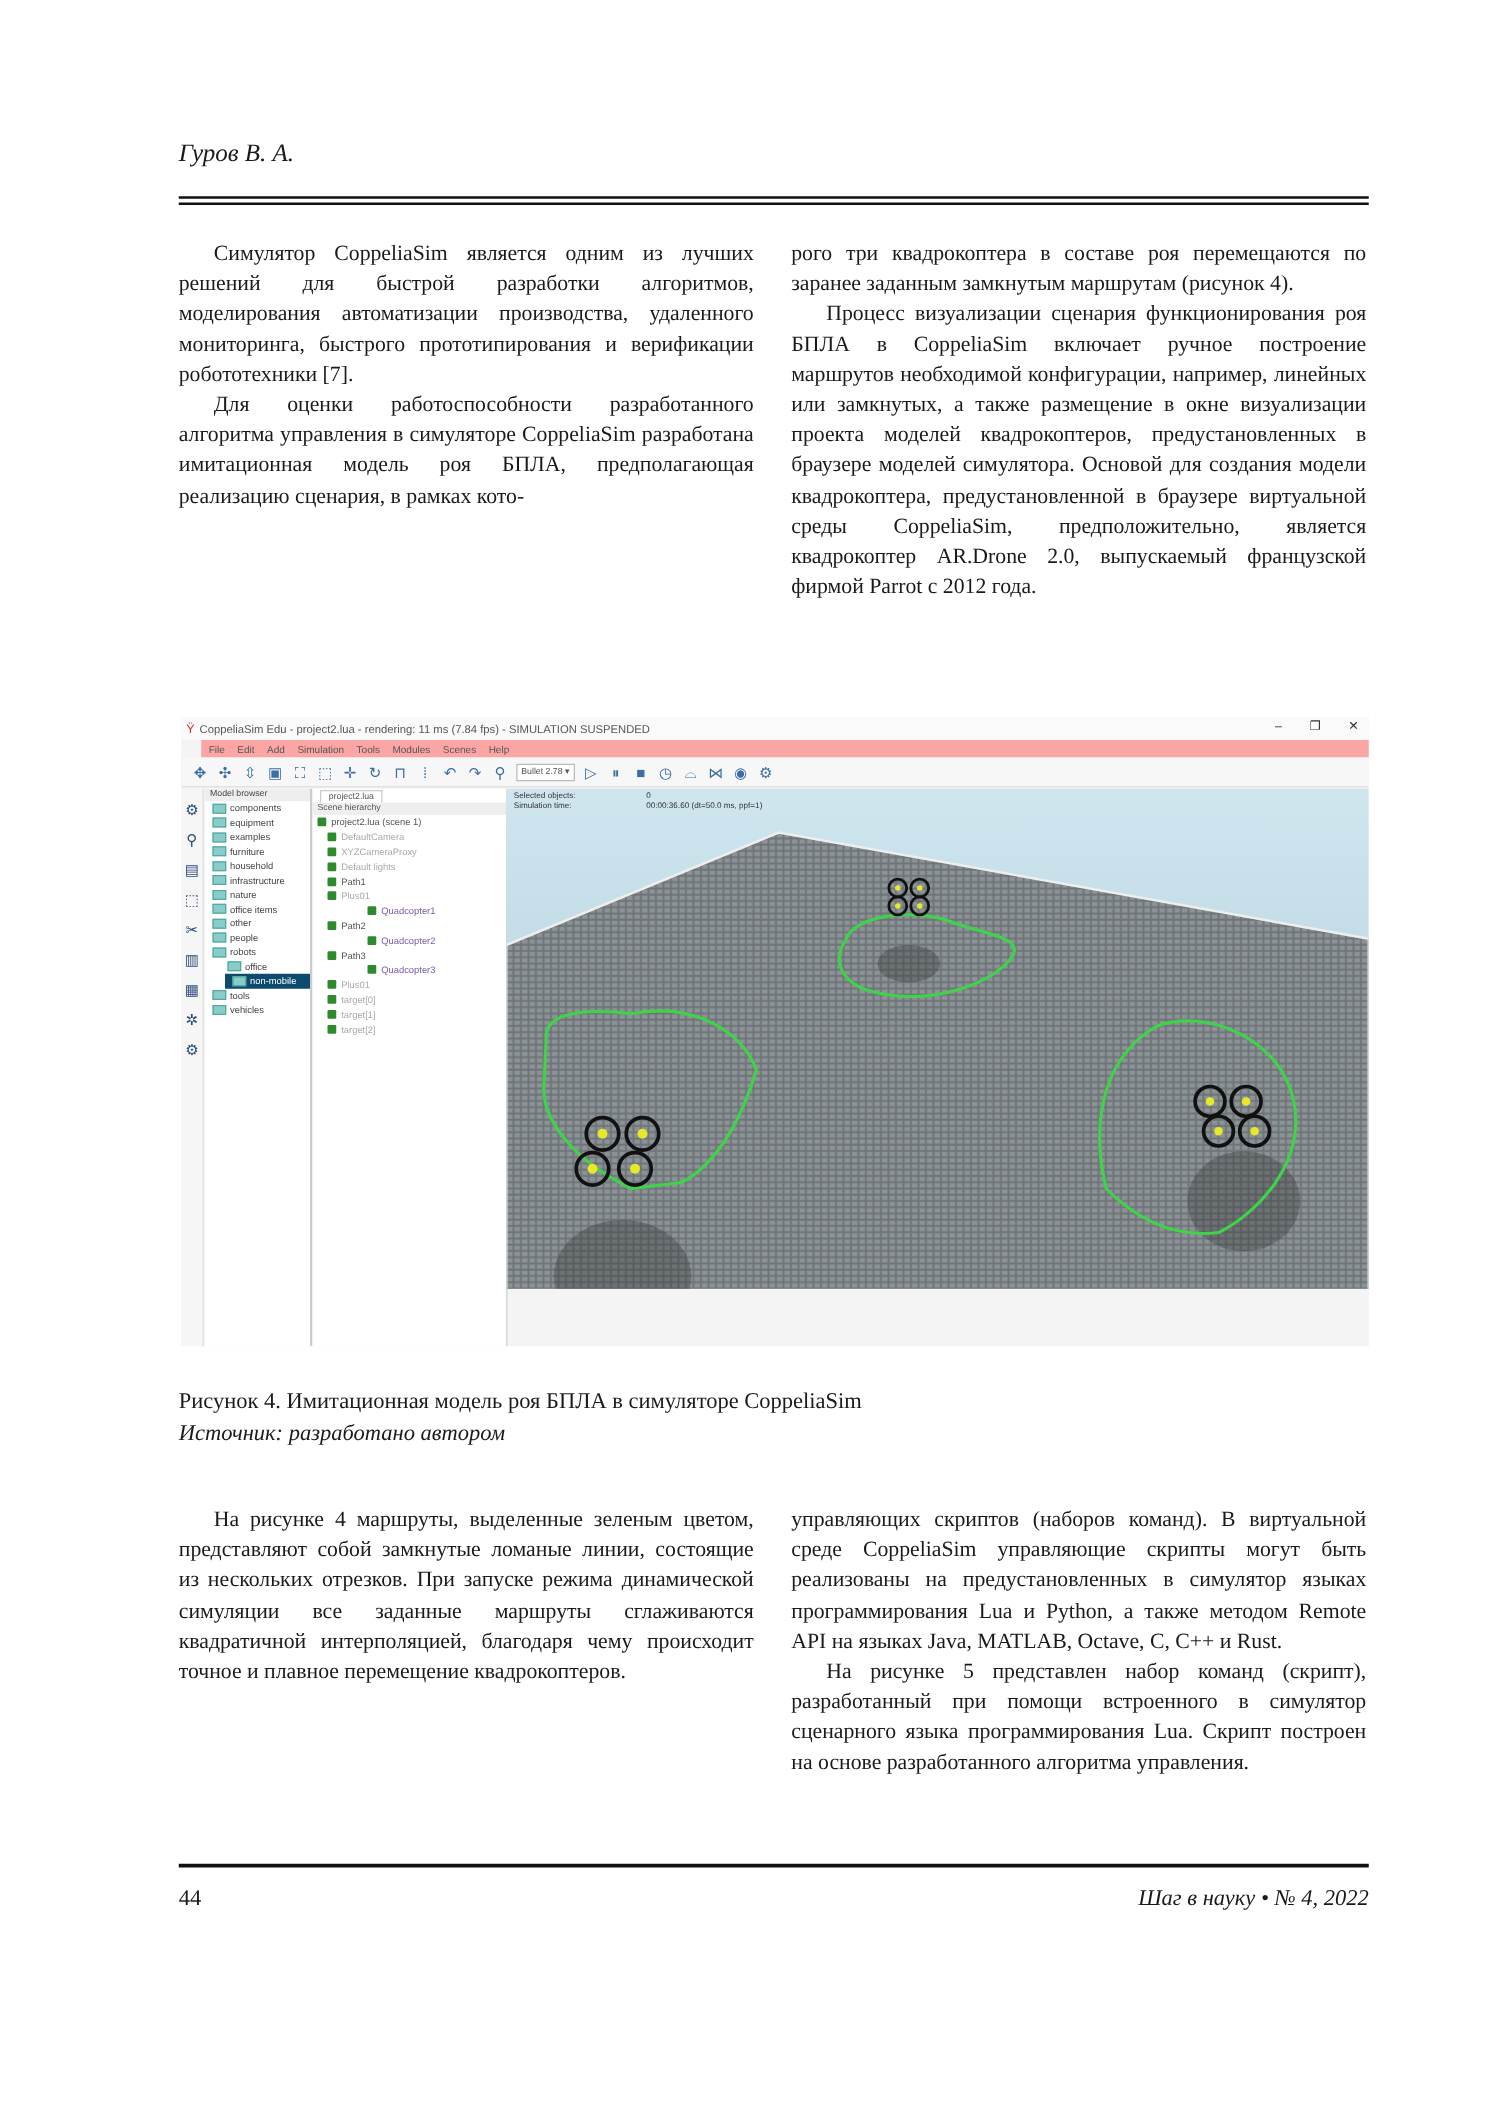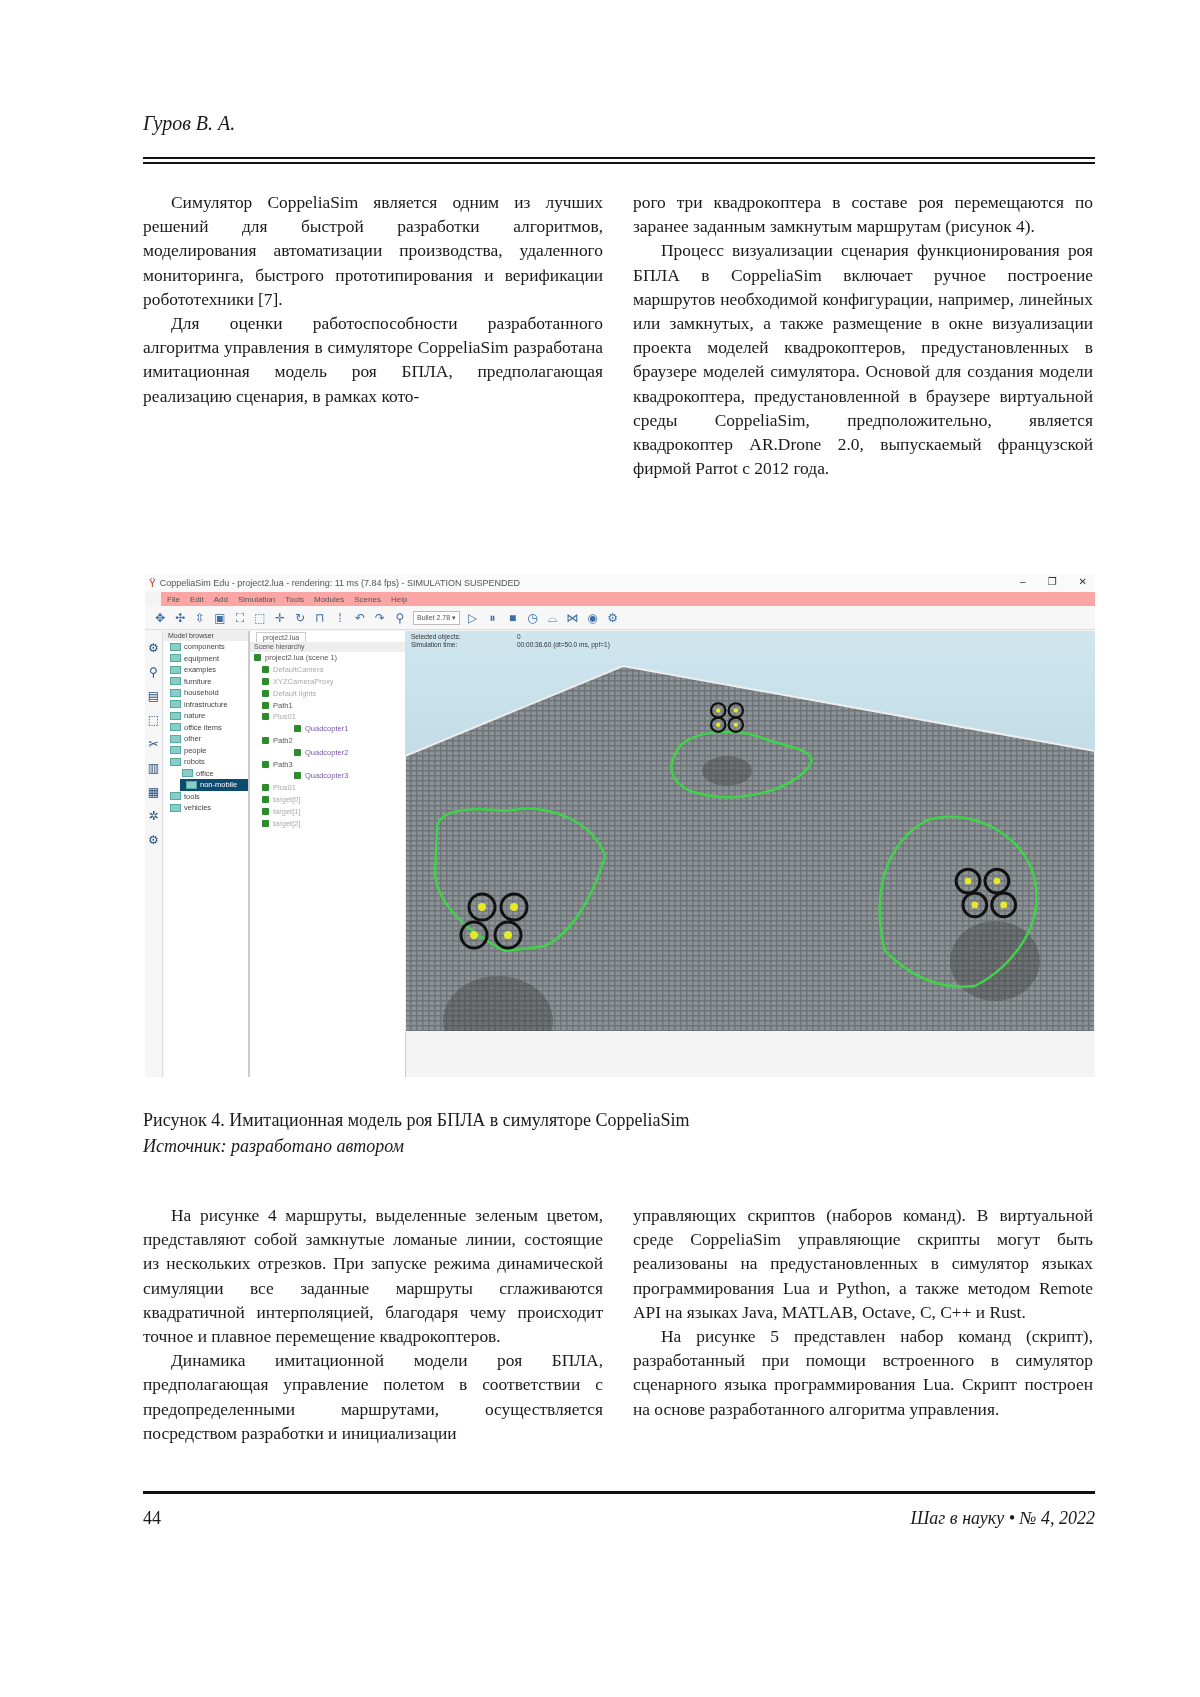--- a/index.html
+++ b/index.html
@@ -307,21 +307,20 @@
       <div>00:00:36.60 (dt=50.0 ms, ppf=1)</div>
     </div>
   </div>
 </div>
 
 <div class="caption">Рисунок 4. Имитационная модель роя БПЛА в симуляторе CoppeliaSim</div>
 <div class="source">Источник: разработано автором</div>
 
 <div class="col col-left bottom-cols">
   <p>На рисунке 4 маршруты, выделенные зеленым цветом, представляют собой замкнутые ломаные линии, состоящие из нескольких отрезков. При запуске режима динамической симуляции все заданные маршруты сглаживаются квадратичной интерполяцией, благодаря чему происходит точное и плавное перемещение квадрокоптеров.</p>
-  <p>Динамика имитационной модели роя БПЛА, предполагающая управление полетом в соответствии с предопределенными маршрутами, осуществляется посредством разработки и инициализации</p>
 </div>
 <div class="col col-right bottom-cols">
   <p class="cont">управляющих скриптов (наборов команд). В виртуальной среде CoppeliaSim управляющие скрипты могут быть реализованы на предустановленных в симулятор языках программирования Lua и Python, а также методом Remote API на языках Java, MATLAB, Octave, C, C++ и Rust.</p>
   <p>На рисунке 5 представлен набор команд (скрипт), разработанный при помощи встроенного в симулятор сценарного языка программирования Lua. Скрипт построен на основе разработанного алгоритма управления.</p>
 </div>
 
 <div class="rule-bottom"></div>
 <div class="page-num">44</div>
 <div class="journal">Шаг в науку • № 4, 2022</div>
 

